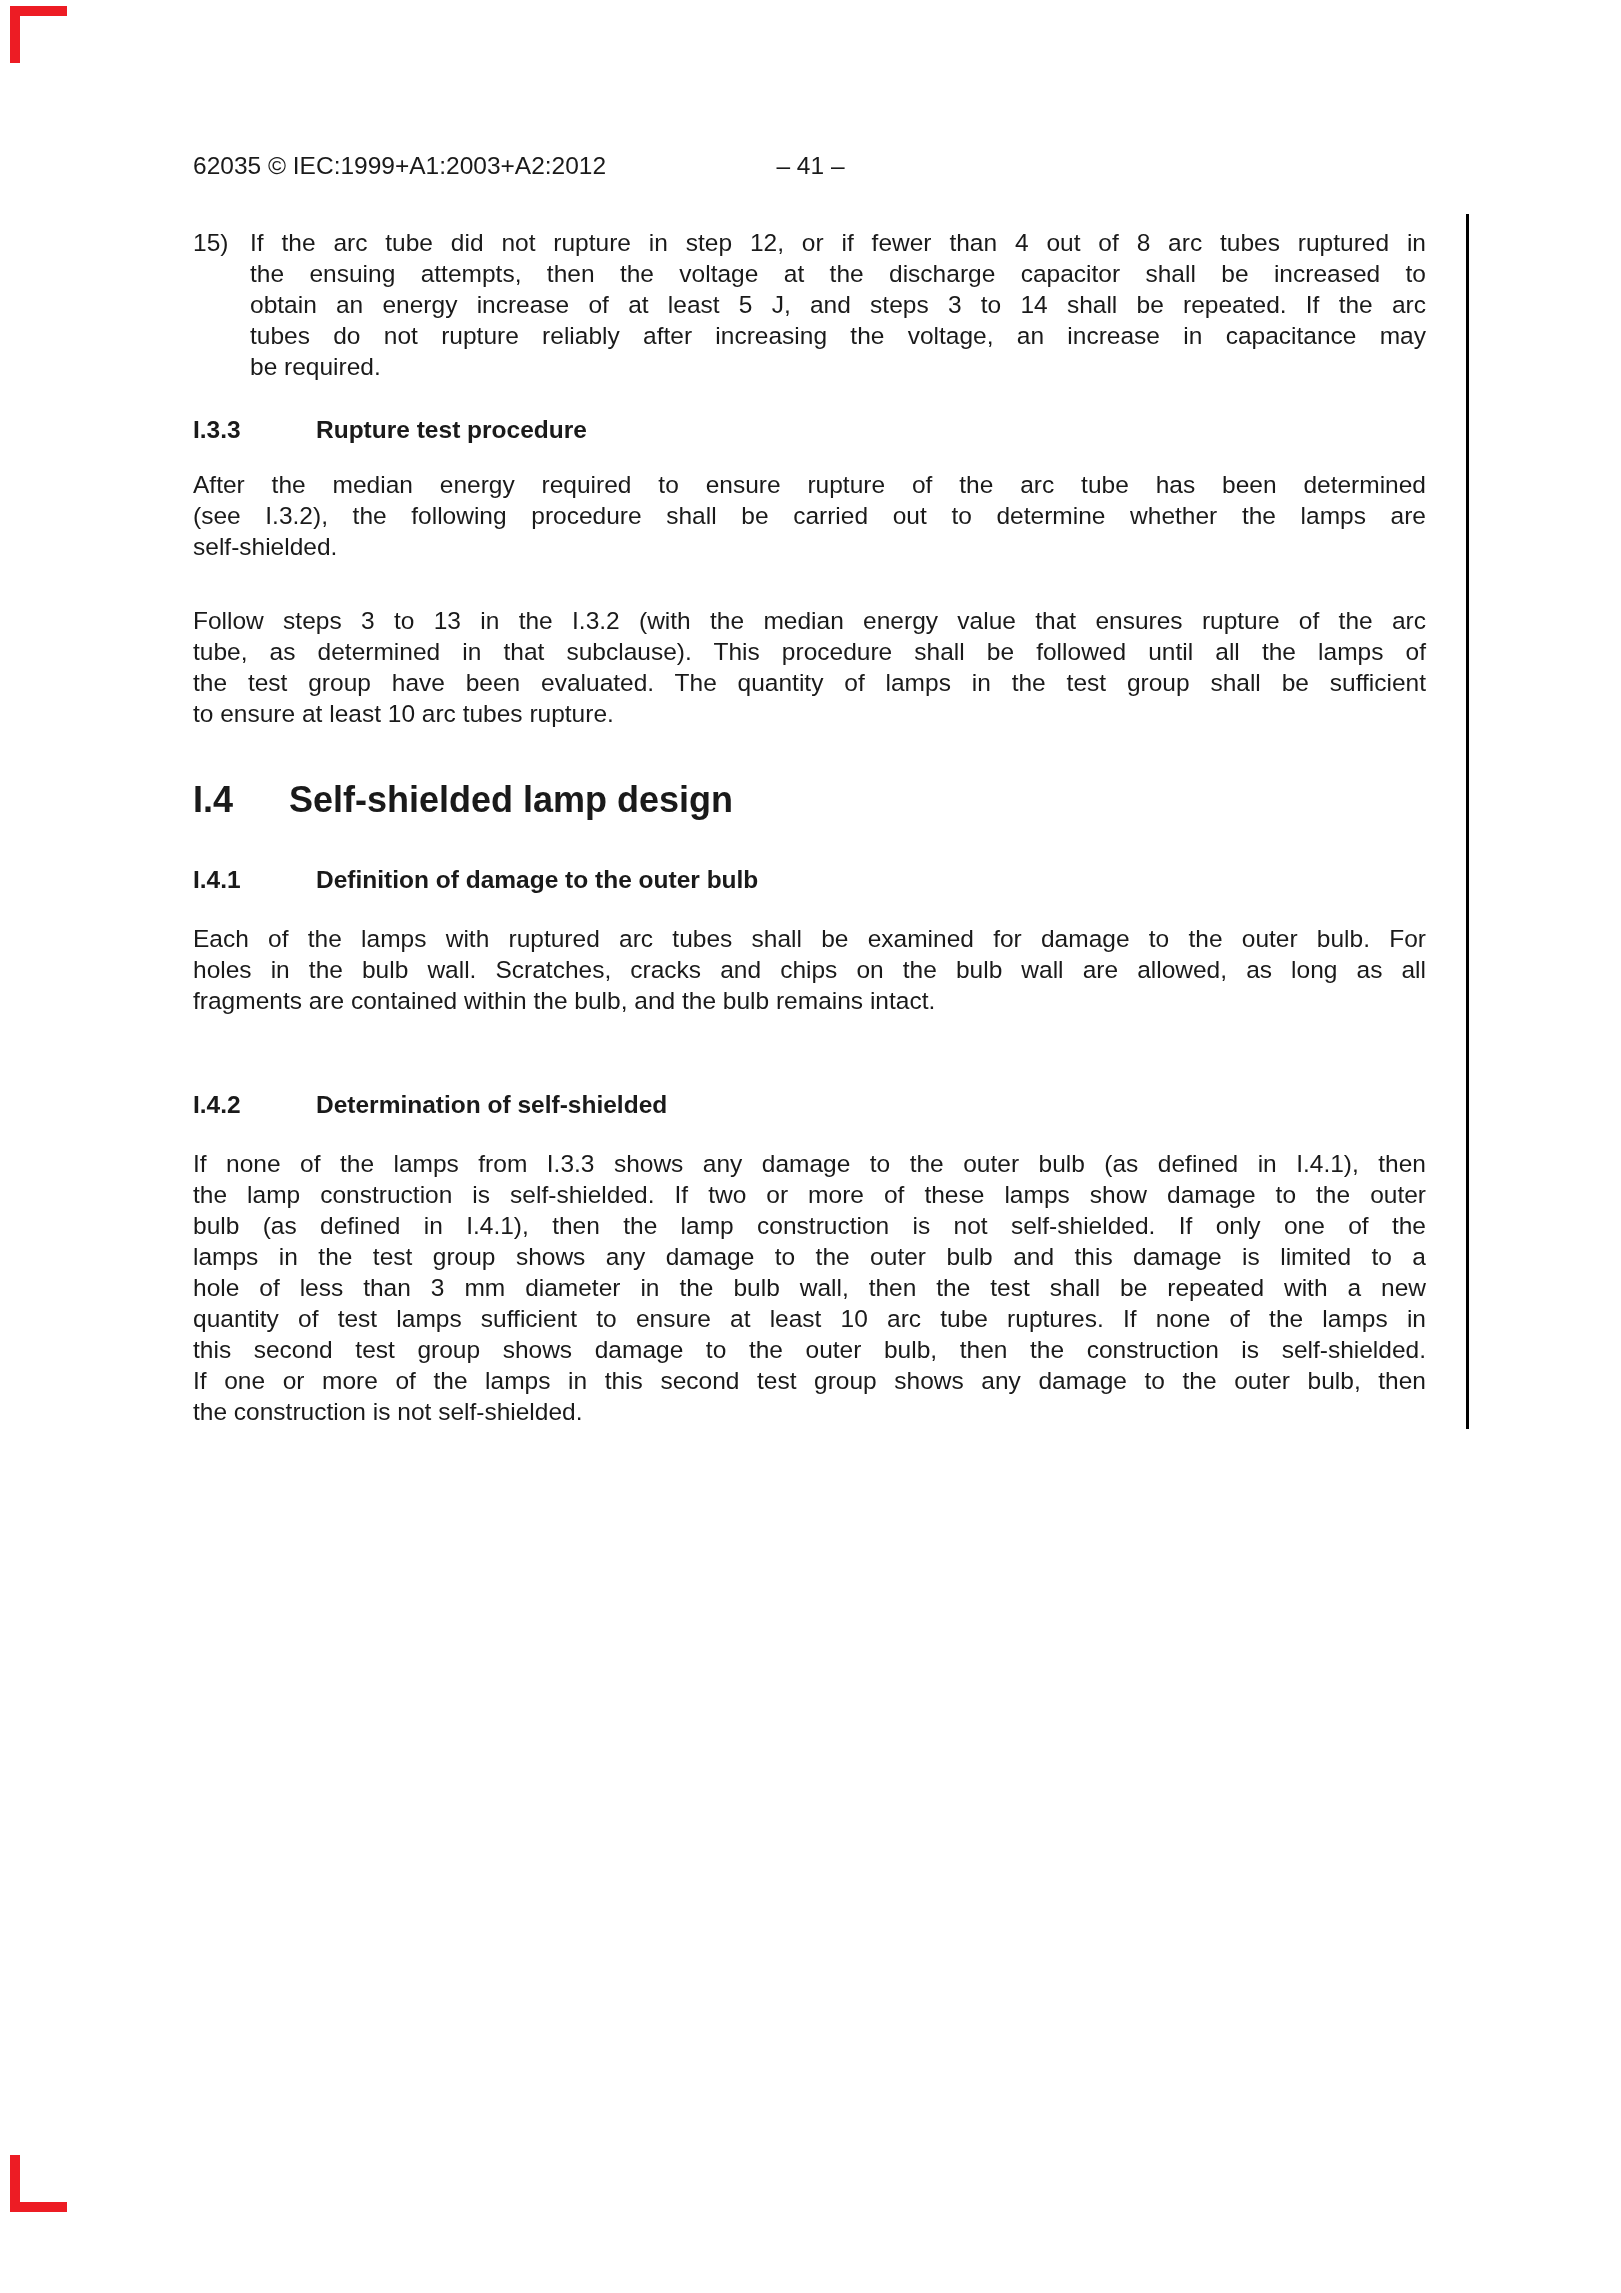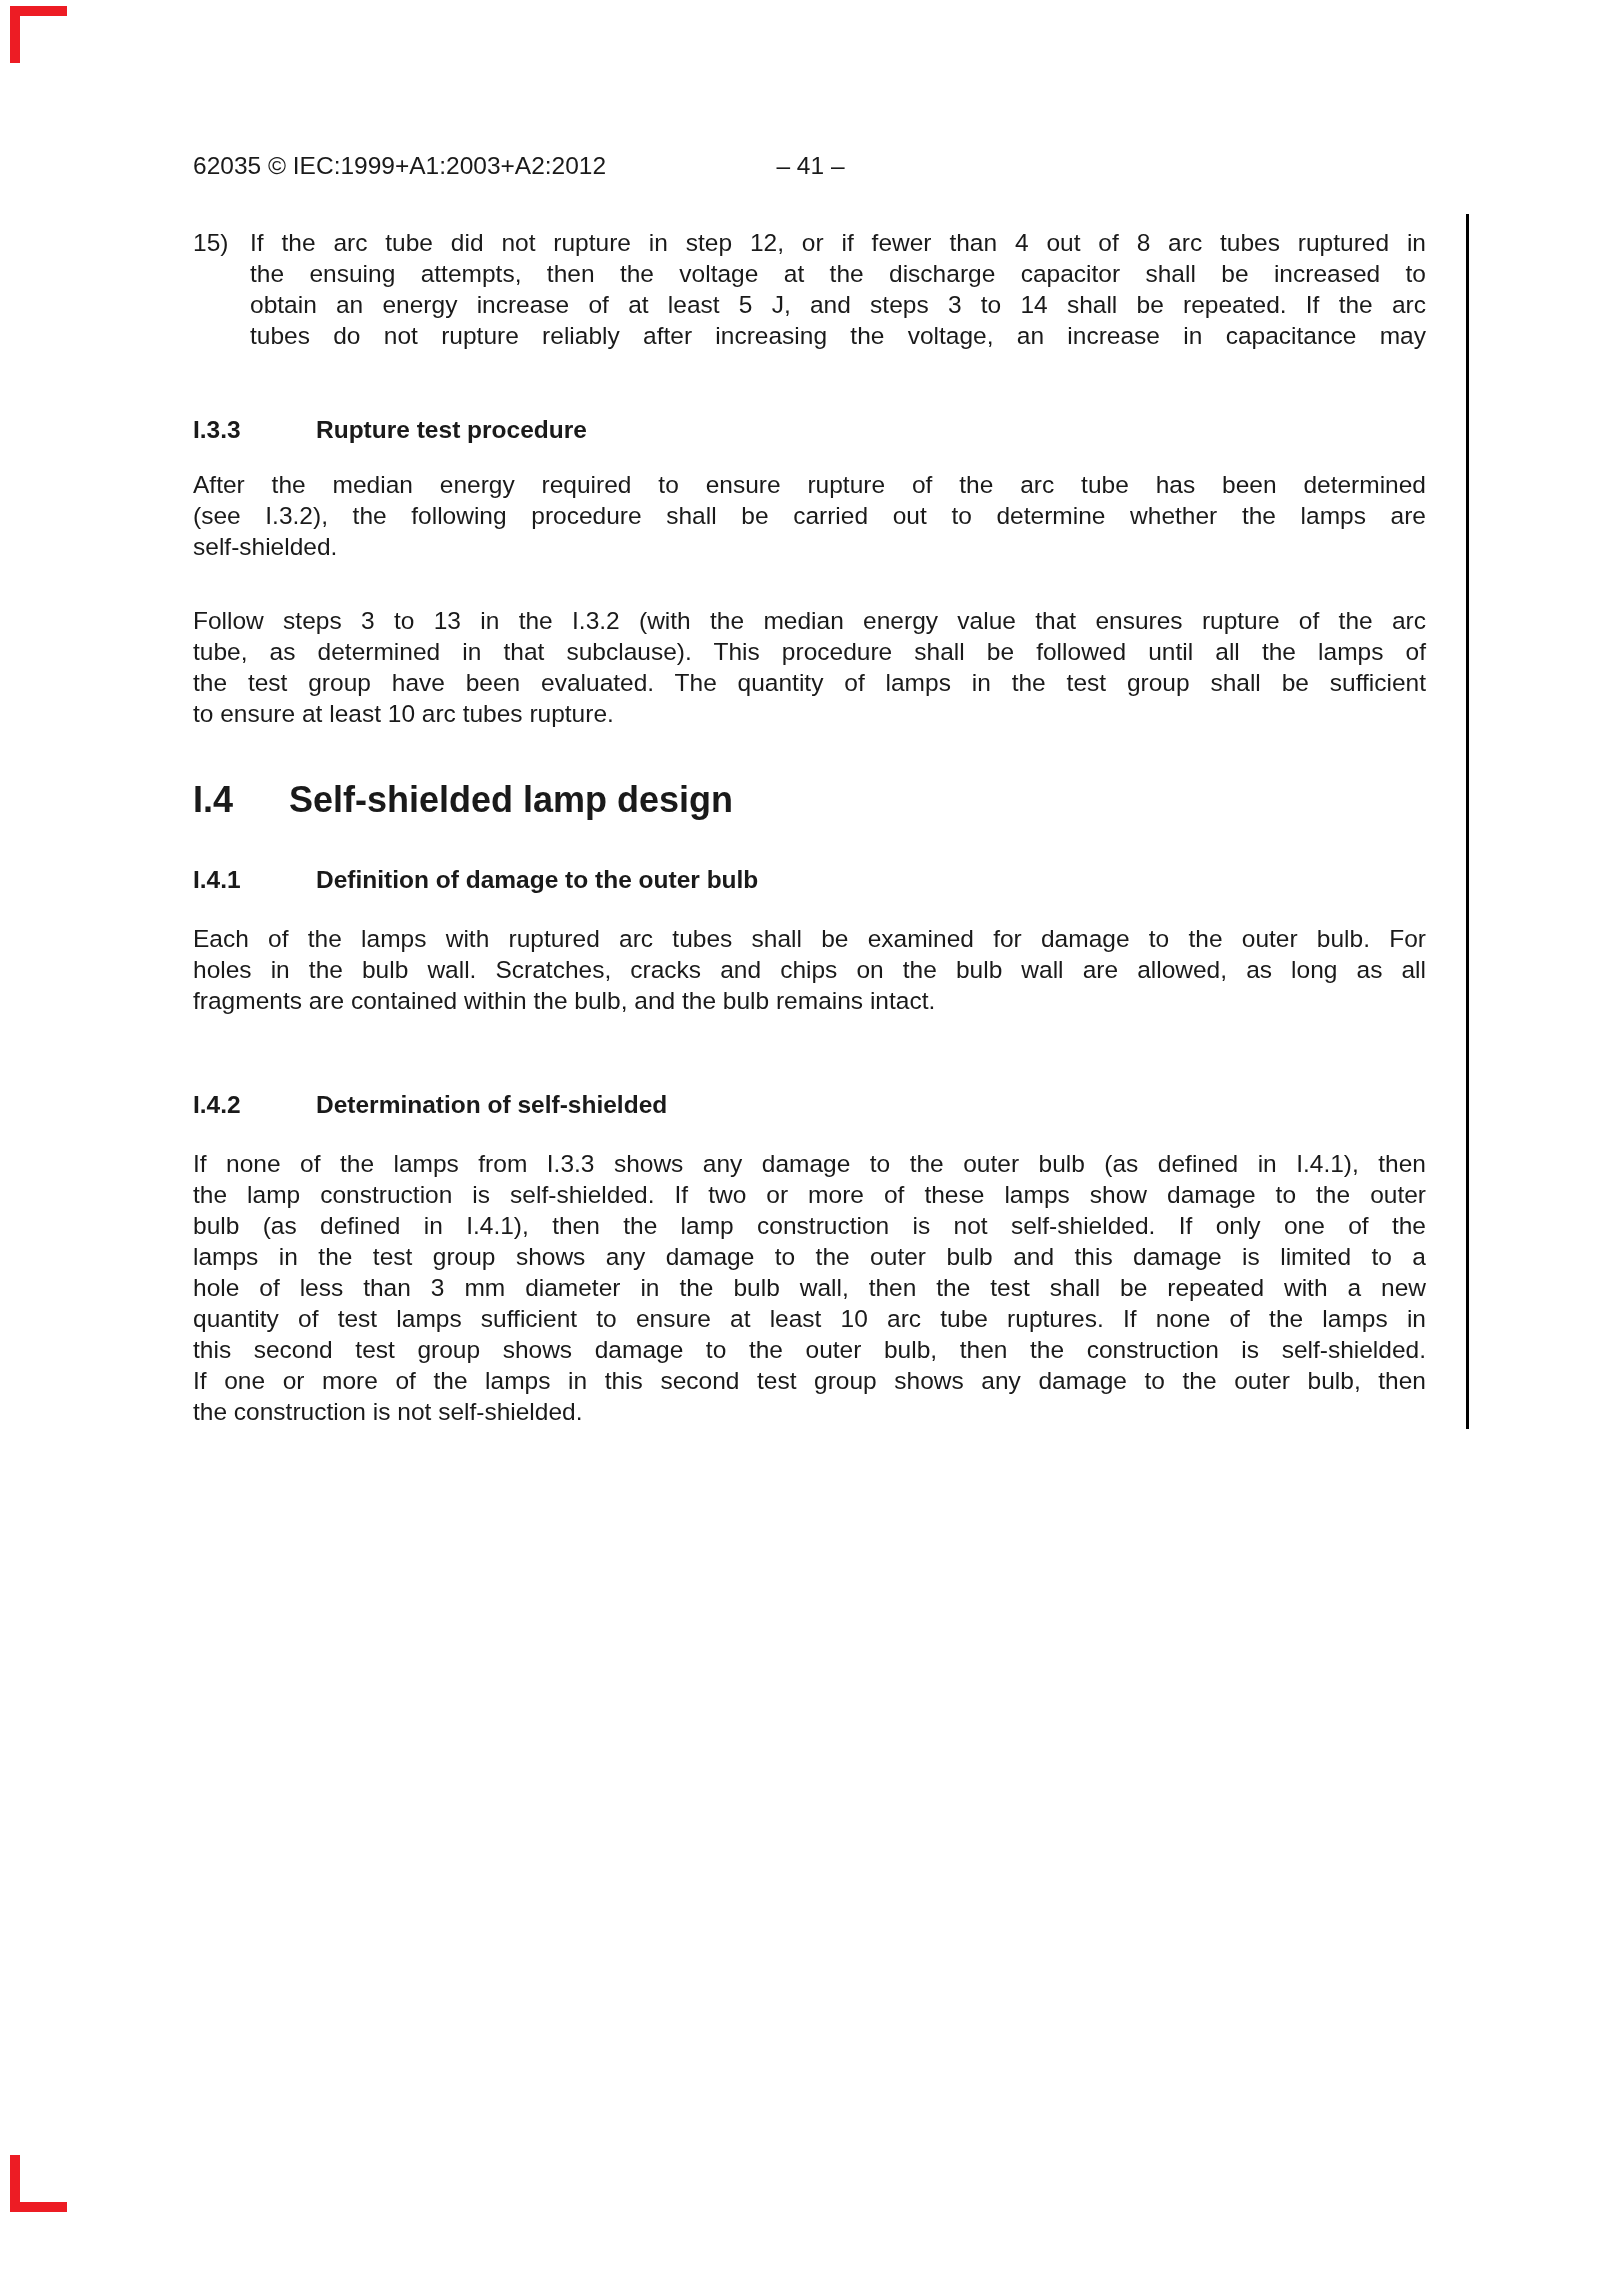--- a/index.html
+++ b/index.html
@@ -101,20 +101,21 @@
   <div class="abs hdr-left">62035 © IEC:1999+A1:2003+A2:2012</div>
   <div class="abs hdr-center">– 41 –</div>
 
   <div class="abs body-block list-item" style="top:227px;">
     <span class="li-num">15)</span>
     <div class="li-body">
         <div class="tline">If the arc tube did not rupture in step 12, or if fewer than 4 out of 8 arc tubes ruptured in</div>
         <div class="tline">the ensuing attempts, then the voltage at the discharge capacitor shall be increased to</div>
         <div class="tline">obtain an energy increase of at least 5 J, and steps 3 to 14 shall be repeated. If the arc</div>
         <div class="tline">tubes do not rupture reliably after increasing the voltage, an increase in capacitance may</div>
+        <div class="tline tlast">be required.</div>
       </div>
   </div>
 
   <div class="abs heading h-sub" style="top:414px;">
     <span class="h-num-sub">I.3.3</span><span>Rupture test procedure</span>
   </div>
 
   <div class="abs body-block" style="top:469px;">
       <div class="tline">After the median energy required to ensure rupture of the arc tube has been determined</div>
       <div class="tline">(see I.3.2), the following procedure shall be carried out to determine whether the lamps are</div>

